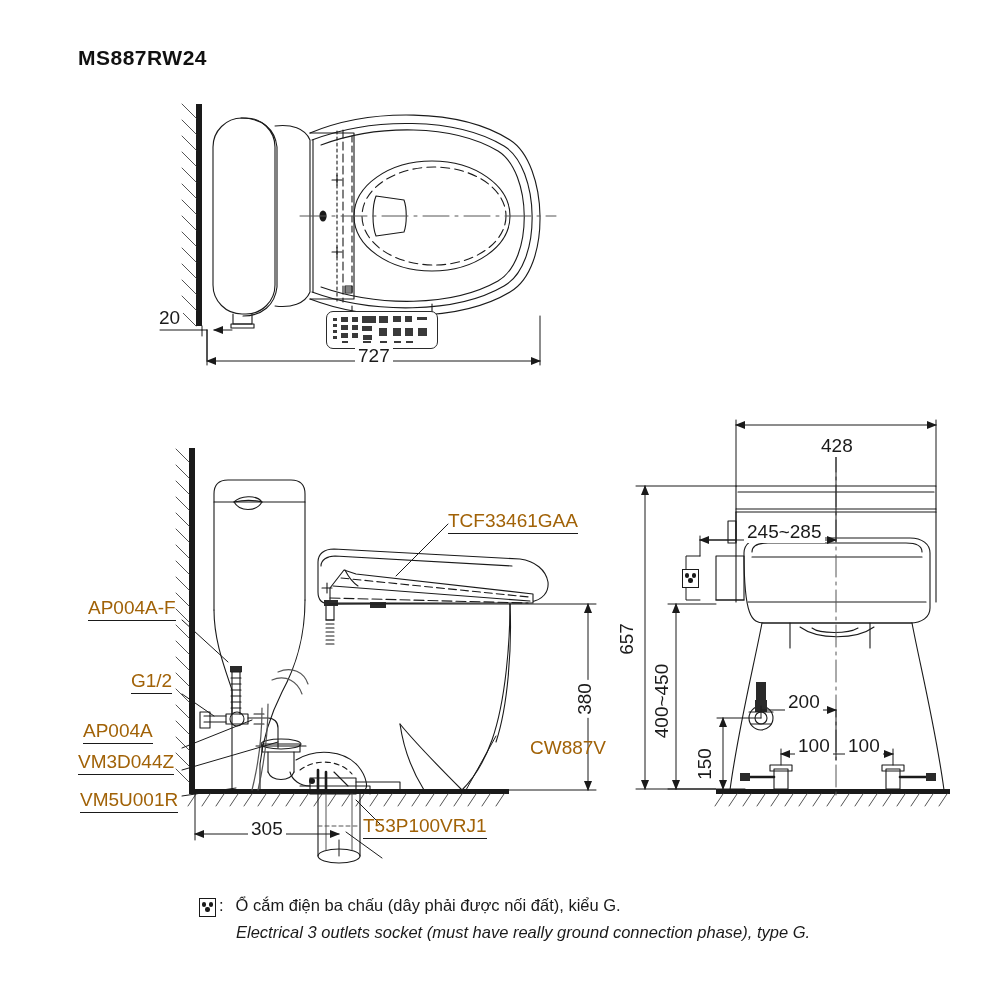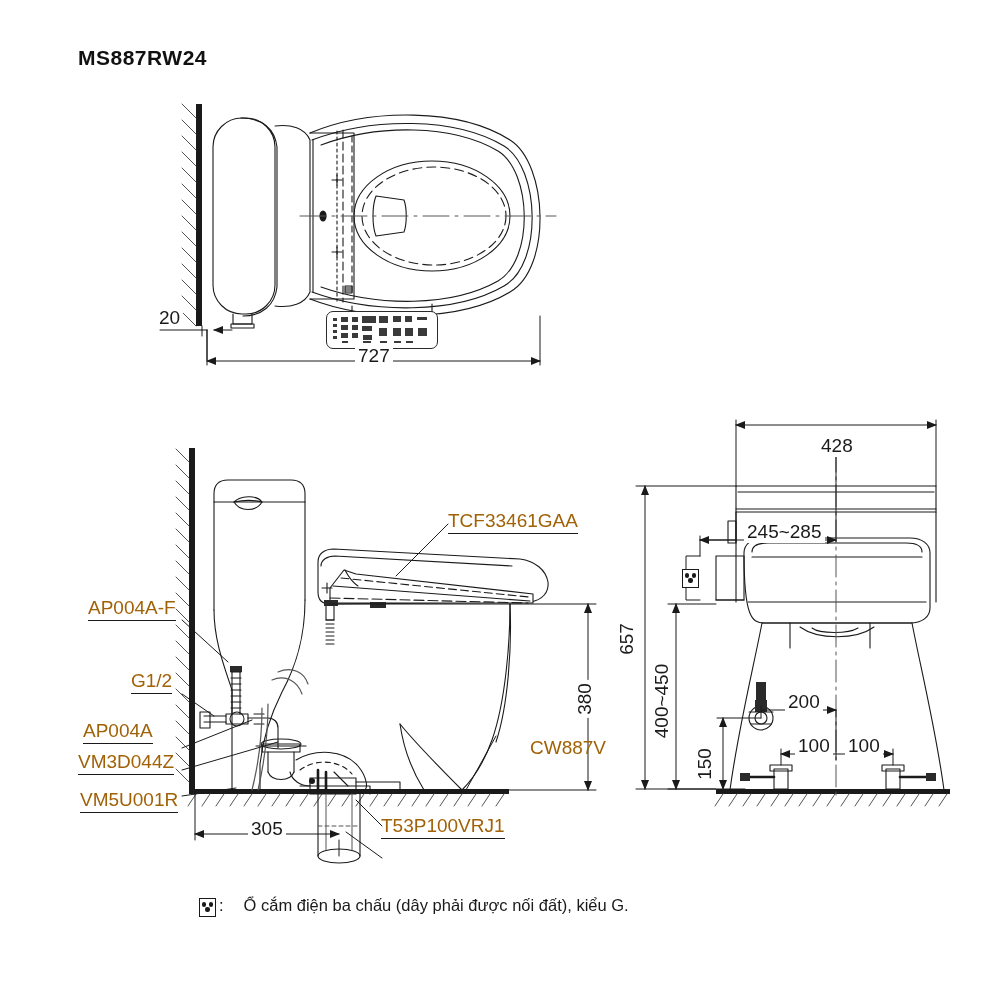--- a/index.html
+++ b/index.html
@@ -441,27 +441,28 @@
   <div class="dim" style="left:795px; top:735px;">100</div>
   <div class="dim" style="left:845px; top:735px;">100</div>
 
   <div class="lbl ul" style="left:448px; top:510px;">TCF33461GAA</div>
   <div class="lbl" style="left:498px; top:737px;margin-left:32px;">CW887V</div>
   <div class="lbl ul" style="left:88px; top:597px;">AP004A-F</div>
   <div class="lbl ul" style="left:131px; top:670px;">G1/2</div>
   <div class="lbl ul" style="left:83px; top:720px;">AP004A</div>
   <div class="lbl ul" style="left:78px; top:751px;">VM3D044Z</div>
   <div class="lbl ul" style="left:80px; top:789px;">VM5U001R</div>
-  <div class="lbl ul" style="left:381px; top:815px;">T53P100VRJ1</div>
+  <div class="lbl ul" style="left:363px; top:815px;">T53P100VRJ1</div>
 
   <div style="position:absolute; left:199px; top:896px;">
     <div style="display:flex; align-items:flex-start; gap:0;">
       <span class="socket-box" style="margin-top:2px;">
         <i class="p1"></i>
           <i class="p2"></i>
           <i class="p3"></i>
       </span>
       <span class="note" style="position:relative; left:0; top:0; margin-left:3px;">:</span>
-      <span class="note" style="position:relative; left:0; top:0; margin-left:20px;">Ổ cắm điện ba chấu (dây phải được nối đất), kiểu G.</span>
+      <span class="note" style="position:relative; left:0; top:0; margin-left:12px;">Ổ cắm điện ba chấu (dây phải được nối đất), kiểu G.</span>
     </div>
+    <div class="note ital" style="position:relative; left:37px; top:6px;">Electrical 3 outlets socket (must have really ground connection phase), type G.</div>
   </div>
 
 </div>
 
 </body></html>

